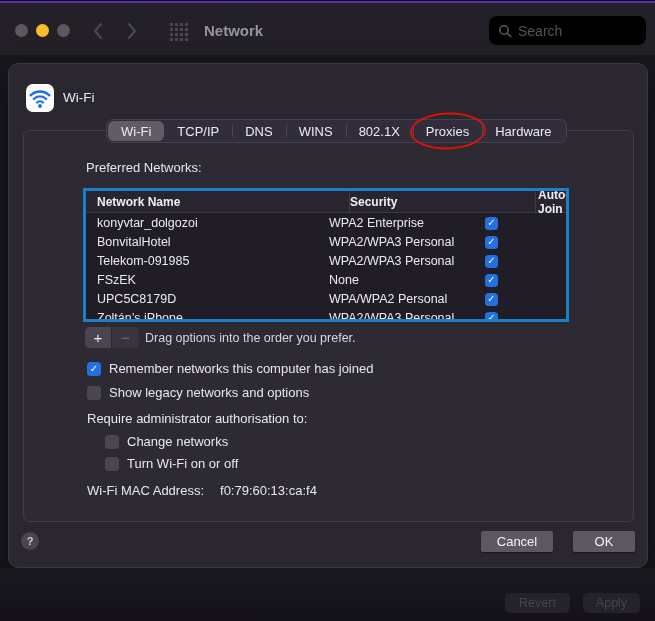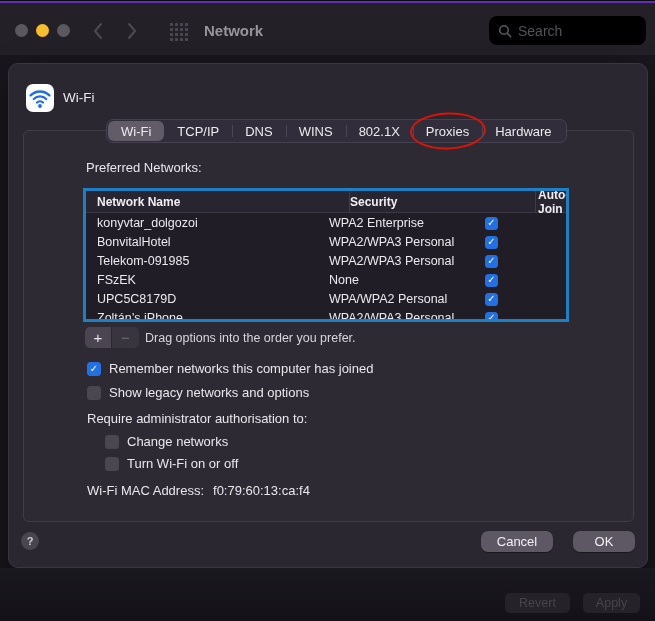--- a/index.html
+++ b/index.html
@@ -79,27 +79,27 @@
   .addrm .btn { width:27px; display:flex; align-items:center; justify-content:center; font-size:15px; }
   .addrm .add { background:#4a4550; color:#e8e6eb; border-right:1px solid #2a2731; }
   .addrm .rem { background:#39353f; color:#716d78; }
   .drag-hint { position:absolute; left:136px; top:263px; height:21px; display:flex; align-items:center;
     font-size:12.5px; color:#d8d6dc; }
 
   .optrow { position:absolute; display:flex; align-items:center; gap:8px; font-size:13px; color:#e9e7ec; }
   .heading { position:absolute; font-size:13px; color:#e9e7ec; }
 
   .macline { position:absolute; left:78px; top:419px; font-size:13px; color:#e9e7ec; }
-  .macline .val { margin-left:9px; }
+  .macline .val { margin-left:16px; }
 
   
   .help-btn { position:absolute; left:12px; top:468px; width:18px; height:18px; border-radius:50%;
     background:#4a4650; color:#cfcdd4; font-size:11px; font-weight:700; display:flex; align-items:center;
     justify-content:center; border:none; font-family:inherit; }
-  .push-btn { position:absolute; top:467px; height:21px; background:#5d5863; border:none; border-radius:7px;
+  .push-btn { position:absolute; top:467px; height:21px; background:#5d5863; border:none; border-radius:2px;
     color:#f3f1f5; font-size:13px; font-family:inherit; box-shadow:0 0.5px 1px rgba(0,0,0,.4); }
   .cancel { left:472px; width:72px; }
   .ok { left:564px; width:62px; }
 
   
   .bottom-area { position:absolute; left:0; right:0; top:568px; height:53px;
     background:linear-gradient(#1b1920,#141218); }
   .dis-btn { position:absolute; top:25px; height:20px; background:#252229; border:none; border-radius:5px;
     color:#47444c; font-size:12.5px; font-family:inherit; }
   .revert { left:505px; width:65px; }

